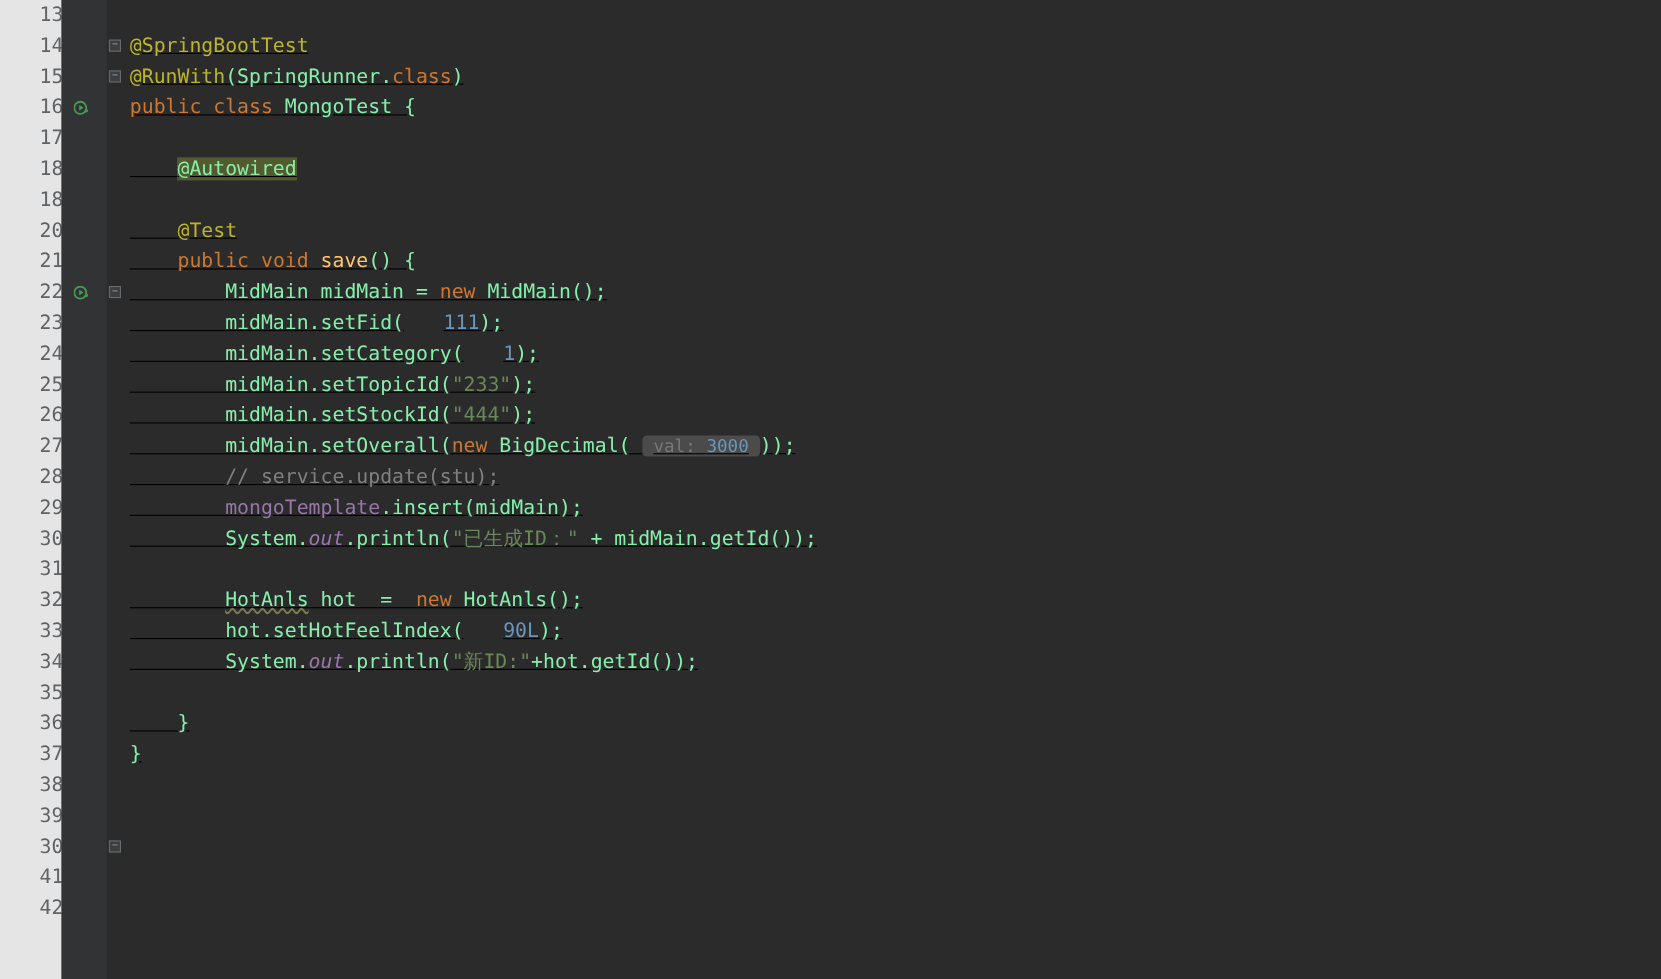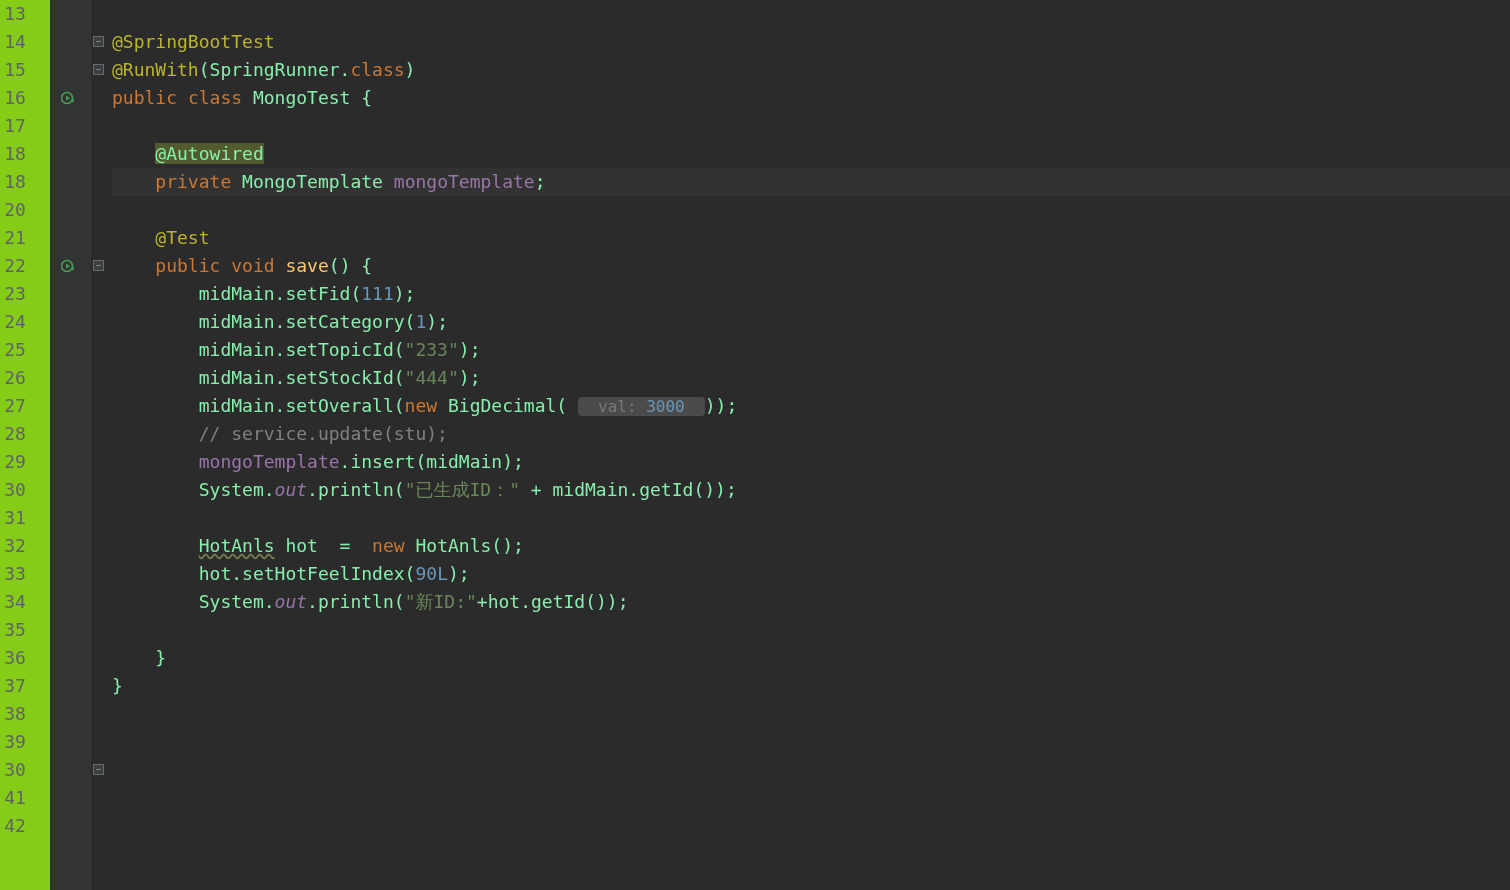--- a/index.html
+++ b/index.html
@@ -10,27 +10,28 @@
     line-height: 28px;
     overflow: hidden;
     width: 1510px;
     height: 890px;
   }
   .editor {
     display: flex;
     height: 100%;
   }
   .gutter {
-    background: #84cc16;
+    background: #e5e5e5;
     color: #606366;
-    text-align: center;
+    text-align: left;
     padding-right: 20px;
     width: 50px;
     user-select: none;
     flex-shrink: 0;
+    padding-left: 36px;
   }
   .gutter-line { height: 28px; }
   .marker-col {
     width: 40px;
     background: #313335;
     position: relative;
     flex-shrink: 0;
   }
   .marker {
     position: absolute;
@@ -58,44 +59,45 @@
     font-size: 9px;
     line-height: 9px;
     text-align: center;
     color: #9a9a9a;
     cursor: pointer;
   }
   .code {
     flex: 1;
     padding-left: 6px;
     position: relative;
+    text-decoration: underline;
   }
   .line {
     height: 28px;
     white-space: pre;
     position: relative;
   }
   .line.current {
     background: #323232;
   }
   .kw { color: #cc7832; }
   .anno { color: #bbb529; }
   .anno-hl { color: #86efac; background: #515b2e; }
   .ident { color: #86efac; }
   .method { color: #ffc66d; }
   .field { color: #9876aa; }
   .static-field { color: #9876aa; font-style: italic; }
-  .num { color: #6897bb; }
+  .num { color: #6897bb; margin-left: 36px; }
   .str { color: #6a8759; }
   .cmt { color: #808080; }
   .hint-bg {
     background: #4b4b4b;
     color: #787878;
     border-radius: 4px;
-    padding: 0 20px;
+    padding: 0 10px;
     font-size: 16px;
   }
   .hint-num { color: #6897bb; }
   .underline-warn {
     text-decoration-line: underline;
     text-decoration-style: wavy;
     text-decoration-color: #7a7a50;
   }
   .run-marker svg { display:block; }
 </style>
@@ -161,24 +163,24 @@
     <div class="fold-mark" style="top:764px">−</div>
   </div>
 
   <div class="code">
     <div class="line"></div>
     <div class="line"><span class="anno">@SpringBootTest</span></div>
     <div class="line"><span class="anno">@RunWith</span><span class="ident">(SpringRunner.</span><span class="kw">class</span><span class="ident">)</span></div>
     <div class="line"><span class="kw">public</span><span> </span><span class="kw">class</span><span> </span><span class="ident">MongoTest</span><span class="ident"> {</span></div>
     <div class="line"></div>
     <div class="line"><span>    </span><span class="anno-hl">@Autowired</span></div>
-    <div class="line current"><span>    </span><span class="kw">private</span><span> </span><span class="ident">MongoTemplate</span><span> </span><span class="field">mongoTemplate</span><span class="ident">;</span></div>
     <div class="line"></div>
     <div class="line"><span>    </span><span class="anno">@Test</span></div>
     <div class="line"><span>    </span><span class="kw">public</span><span> </span><span class="kw">void</span><span> </span><span class="method">save</span><span class="ident">() {</span></div>
+    <div class="line"><span>        </span><span class="ident">MidMain midMain = </span><span class="kw">new</span><span class="ident"> MidMain();</span></div>
     <div class="line"><span>        </span><span class="ident">midMain.setFid(</span><span class="num">111</span><span class="ident">);</span></div>
     <div class="line"><span>        </span><span class="ident">midMain.setCategory(</span><span class="num">1</span><span class="ident">);</span></div>
     <div class="line"><span>        </span><span class="ident">midMain.setTopicId(</span><span class="str">"233"</span><span class="ident">);</span></div>
     <div class="line"><span>        </span><span class="ident">midMain.setStockId(</span><span class="str">"444"</span><span class="ident">);</span></div>
     <div class="line"><span>        </span><span class="ident">midMain.setOverall(</span><span class="kw">new</span><span class="ident"> BigDecimal( </span><span class="hint-bg"><span>val:</span><span> </span><span class="hint-num">3000</span></span><span class="ident">));</span></div>
     <div class="line"><span>        </span><span class="cmt">// service.update(stu);</span></div>
     <div class="line"><span>        </span><span class="field">mongoTemplate</span><span class="ident">.insert(midMain);</span></div>
     <div class="line"><span>        </span><span class="ident">System.</span><span class="static-field">out</span><span class="ident">.println(</span><span class="str">"已生成ID："</span><span class="ident"> + midMain.getId());</span></div>
     <div class="line"></div>
     <div class="line"><span>        </span><span class="ident underline-warn">HotAnls</span><span class="ident"> hot  =  </span><span class="kw">new</span><span class="ident"> HotAnls();</span></div>

